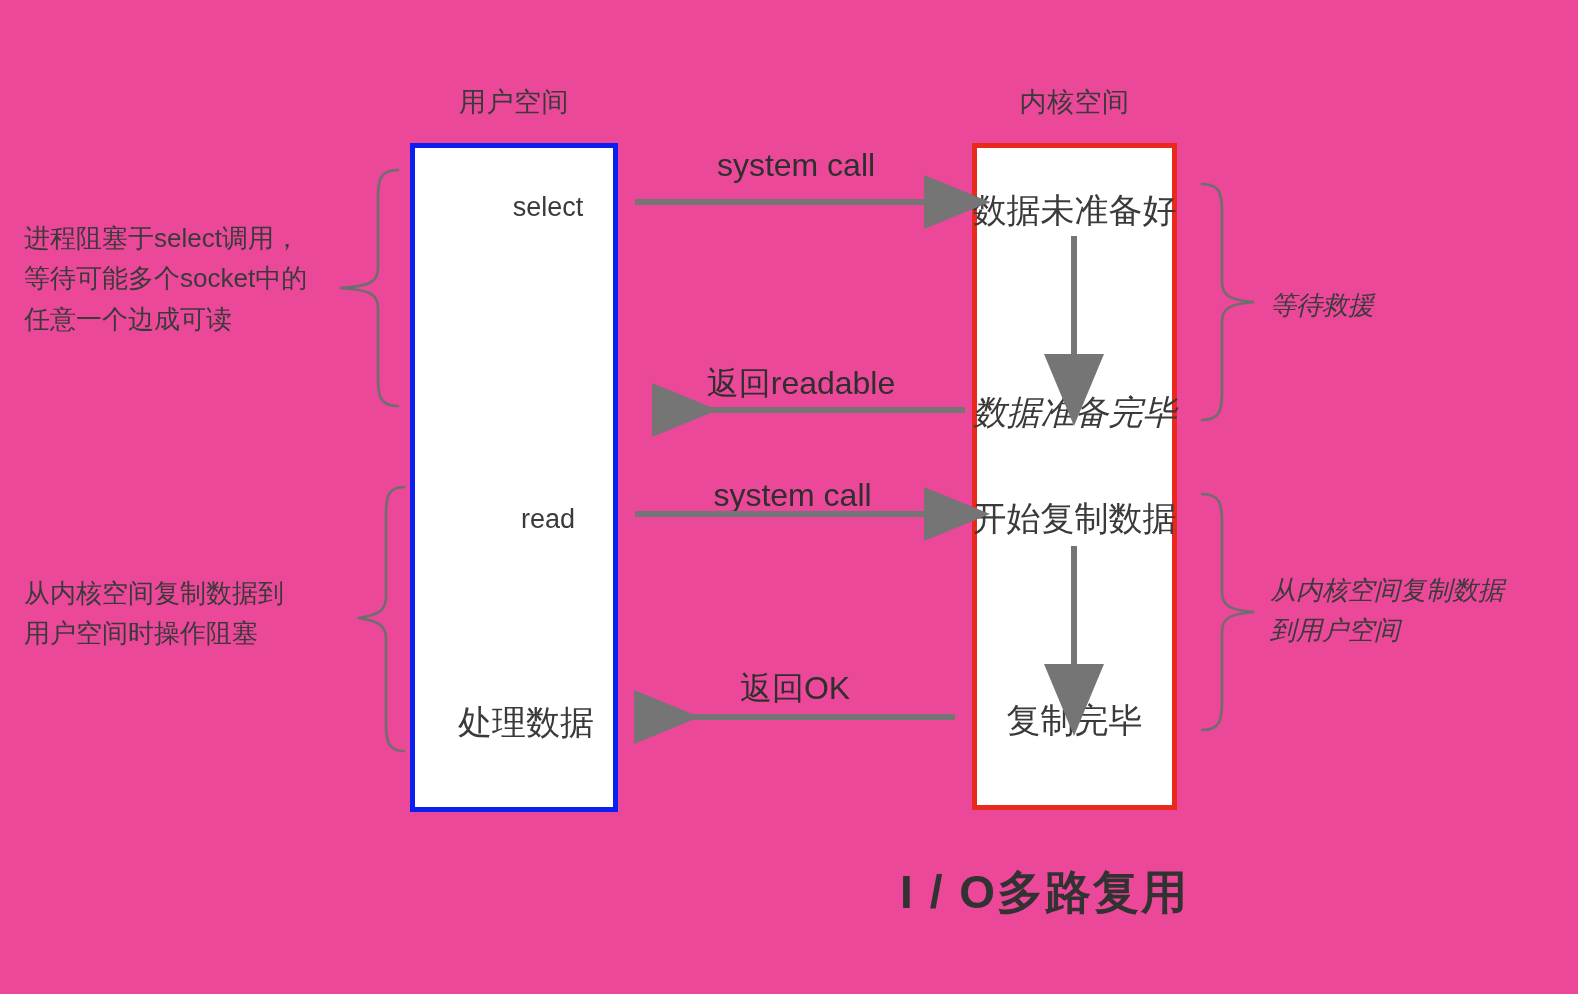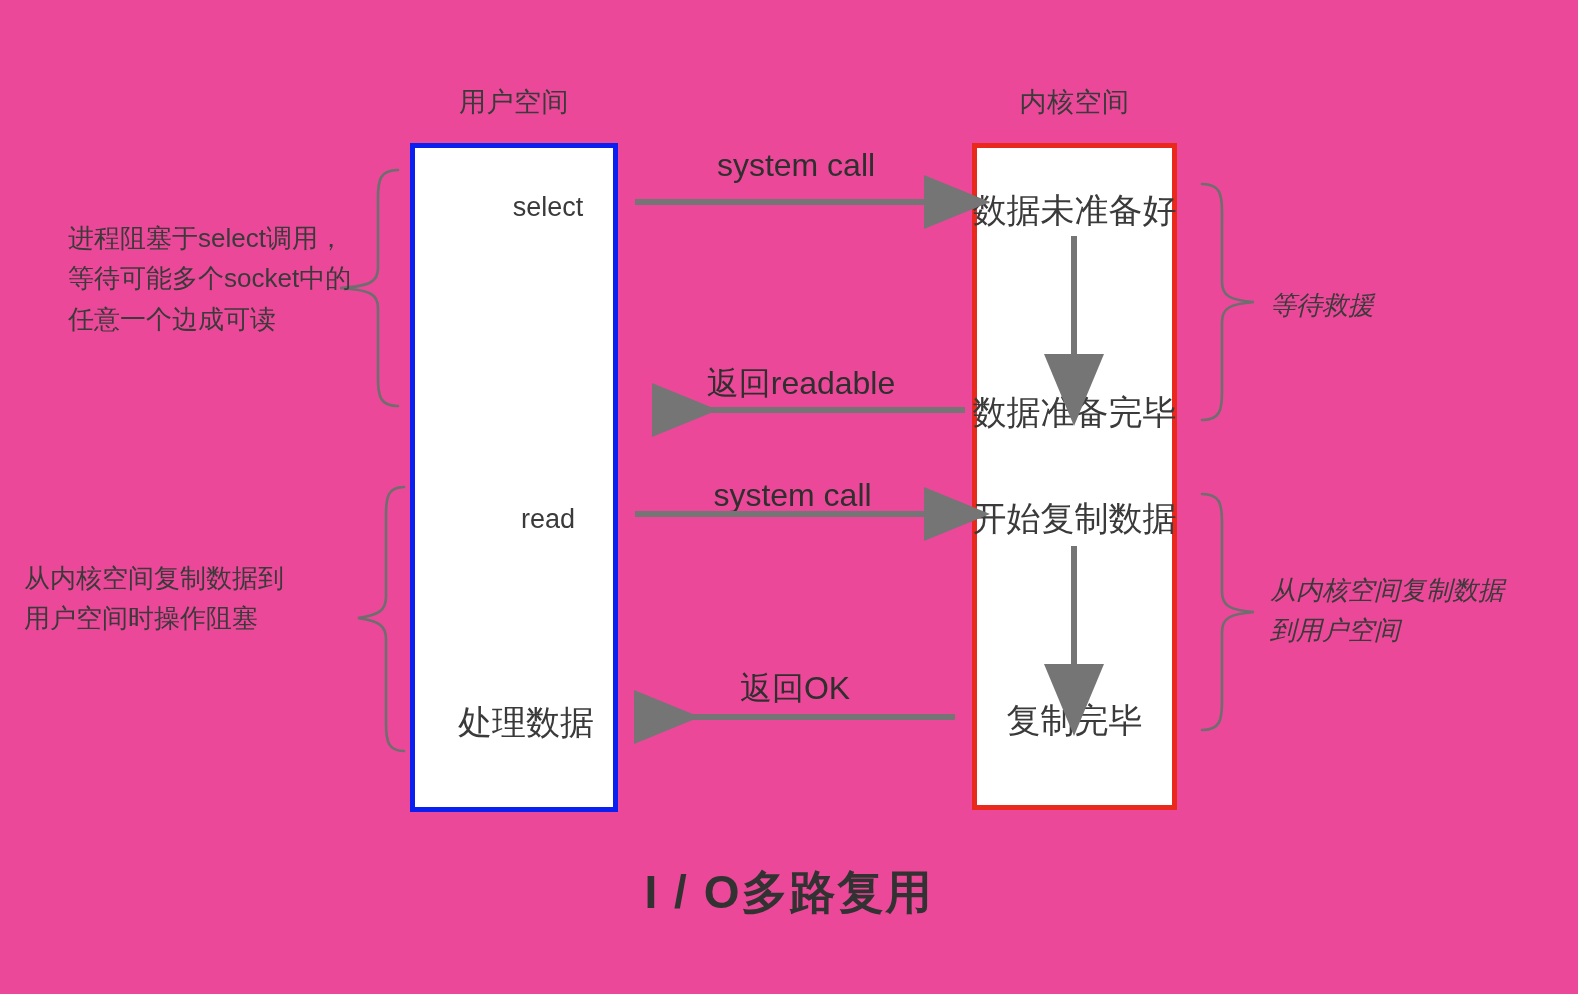--- a/index.html
+++ b/index.html
@@ -89,21 +89,21 @@
   <div class="abs step-label latin" style="left:410px; top:192px; width:208px;">select</div>
 
   <div class="abs step-label latin" style="left:410px; top:504px; width:208px;">read</div>
 
   <div class="abs step-label" style="left:410px; top:700px; width:208px;margin-left:12px;">处理数据</div>
 
   <div class="abs space-box kernel-box" style="left:972px; top:143px; width:205px; height:667px;"></div>
 
   <div class="abs step-label" style="left:967px; top:188px; width:215px;">数据未准备好</div>
 
-  <div class="abs step-label" style="left:967px; top:390px; width:215px;">数据准备完毕</div>
+  <div class="abs step-label" style="left:967px; top:390px; width:215px;font-style:italic;">数据准备完毕</div>
 
   <div class="abs step-label" style="left:967px; top:496px; width:215px;">开始复制数据</div>
 
   <div class="abs step-label" style="left:967px; top:698px; width:215px;">复制完毕</div>
 
   <svg class="abs" style="left:1043px; top:228px;" width="62" height="160">
     <defs>
       <marker id="arrowDown" markerWidth="12" markerHeight="10" refX="1" refY="5" orient="auto" markerUnits="strokeWidth">
         <path d="M0,0 L12,5 L0,10 z" fill="#757575"></path>
       </marker>
@@ -145,42 +145,42 @@
 
   <svg class="abs" style="left:620px; top:703px;" width="345" height="28">
     <line x1="335" y1="14" x2="20" y2="14" stroke="#757575" stroke-width="6" marker-end="url(#arrowLeft)"></line>
   </svg>
 
   <svg class="abs" style="left:336px; top:168px;" width="66" height="240">
     <path d="M62,2 C44,2 42,12 42,30 L42,100 C42,114 34,118 4,120
              C34,122 42,126 42,140 L42,210 C42,228 44,238 62,238" fill="none" stroke="#6e6e6e" stroke-width="2.6" stroke-linecap="round"></path>
   </svg>
 
-  <div class="abs note" style="left:24px; top:218px; width:318px;margin-left:44px;">进程阻塞于select调用，
+  <div class="abs note" style="left:24px; top:218px; width:318px;">进程阻塞于select调用，
 等待可能多个socket中的
 任意一个边成可读</div>
 
   <svg class="abs" style="left:356px; top:485px;" width="52" height="270">
     <path d="M48,2 C32,2 30,12 30,30 L30,112 C30,126 22,130 2,133
              C22,136 30,140 30,154 L30,238 C30,256 32,266 48,266" fill="none" stroke="#6e6e6e" stroke-width="2.6" stroke-linecap="round"></path>
   </svg>
 
-  <div class="abs note" style="left:24px; top:558px; width:320px;">从内核空间复制数据到
+  <div class="abs note" style="left:24px; top:574px; width:320px;font-family:Liberation Serif, serif;">从内核空间复制数据到
 用户空间时操作阻塞</div>
 
   <svg class="abs" style="left:1198px; top:182px;" width="60" height="240">
     <path d="M4,2 C22,2 24,12 24,30 L24,100 C24,114 32,118 56,120
              C32,122 24,126 24,140 L24,210 C24,228 22,238 4,238" fill="none" stroke="#6e6e6e" stroke-width="2.6" stroke-linecap="round"></path>
   </svg>
 
   <div class="abs note right" style="left:1270px; top:285px; width:290px;">等待救援</div>
 
   <svg class="abs" style="left:1198px; top:492px;" width="60" height="240">
     <path d="M4,2 C22,2 24,12 24,30 L24,100 C24,114 32,118 56,120
              C32,122 24,126 24,140 L24,210 C24,228 22,238 4,238" fill="none" stroke="#6e6e6e" stroke-width="2.6" stroke-linecap="round"></path>
   </svg>
 
   <div class="abs note right" style="left:1270px; top:570px; width:300px;">从内核空间复制数据
 到用户空间</div>
 
-  <div class="abs diagram-title" style="left:389px; top:862px; width:800px;">I / O多路复用</div>
+  <div class="abs diagram-title" style="left:389px; top:862px; width:800px;text-align:right;">I / O多路复用</div>
 
 </div>
 
 </body></html>

